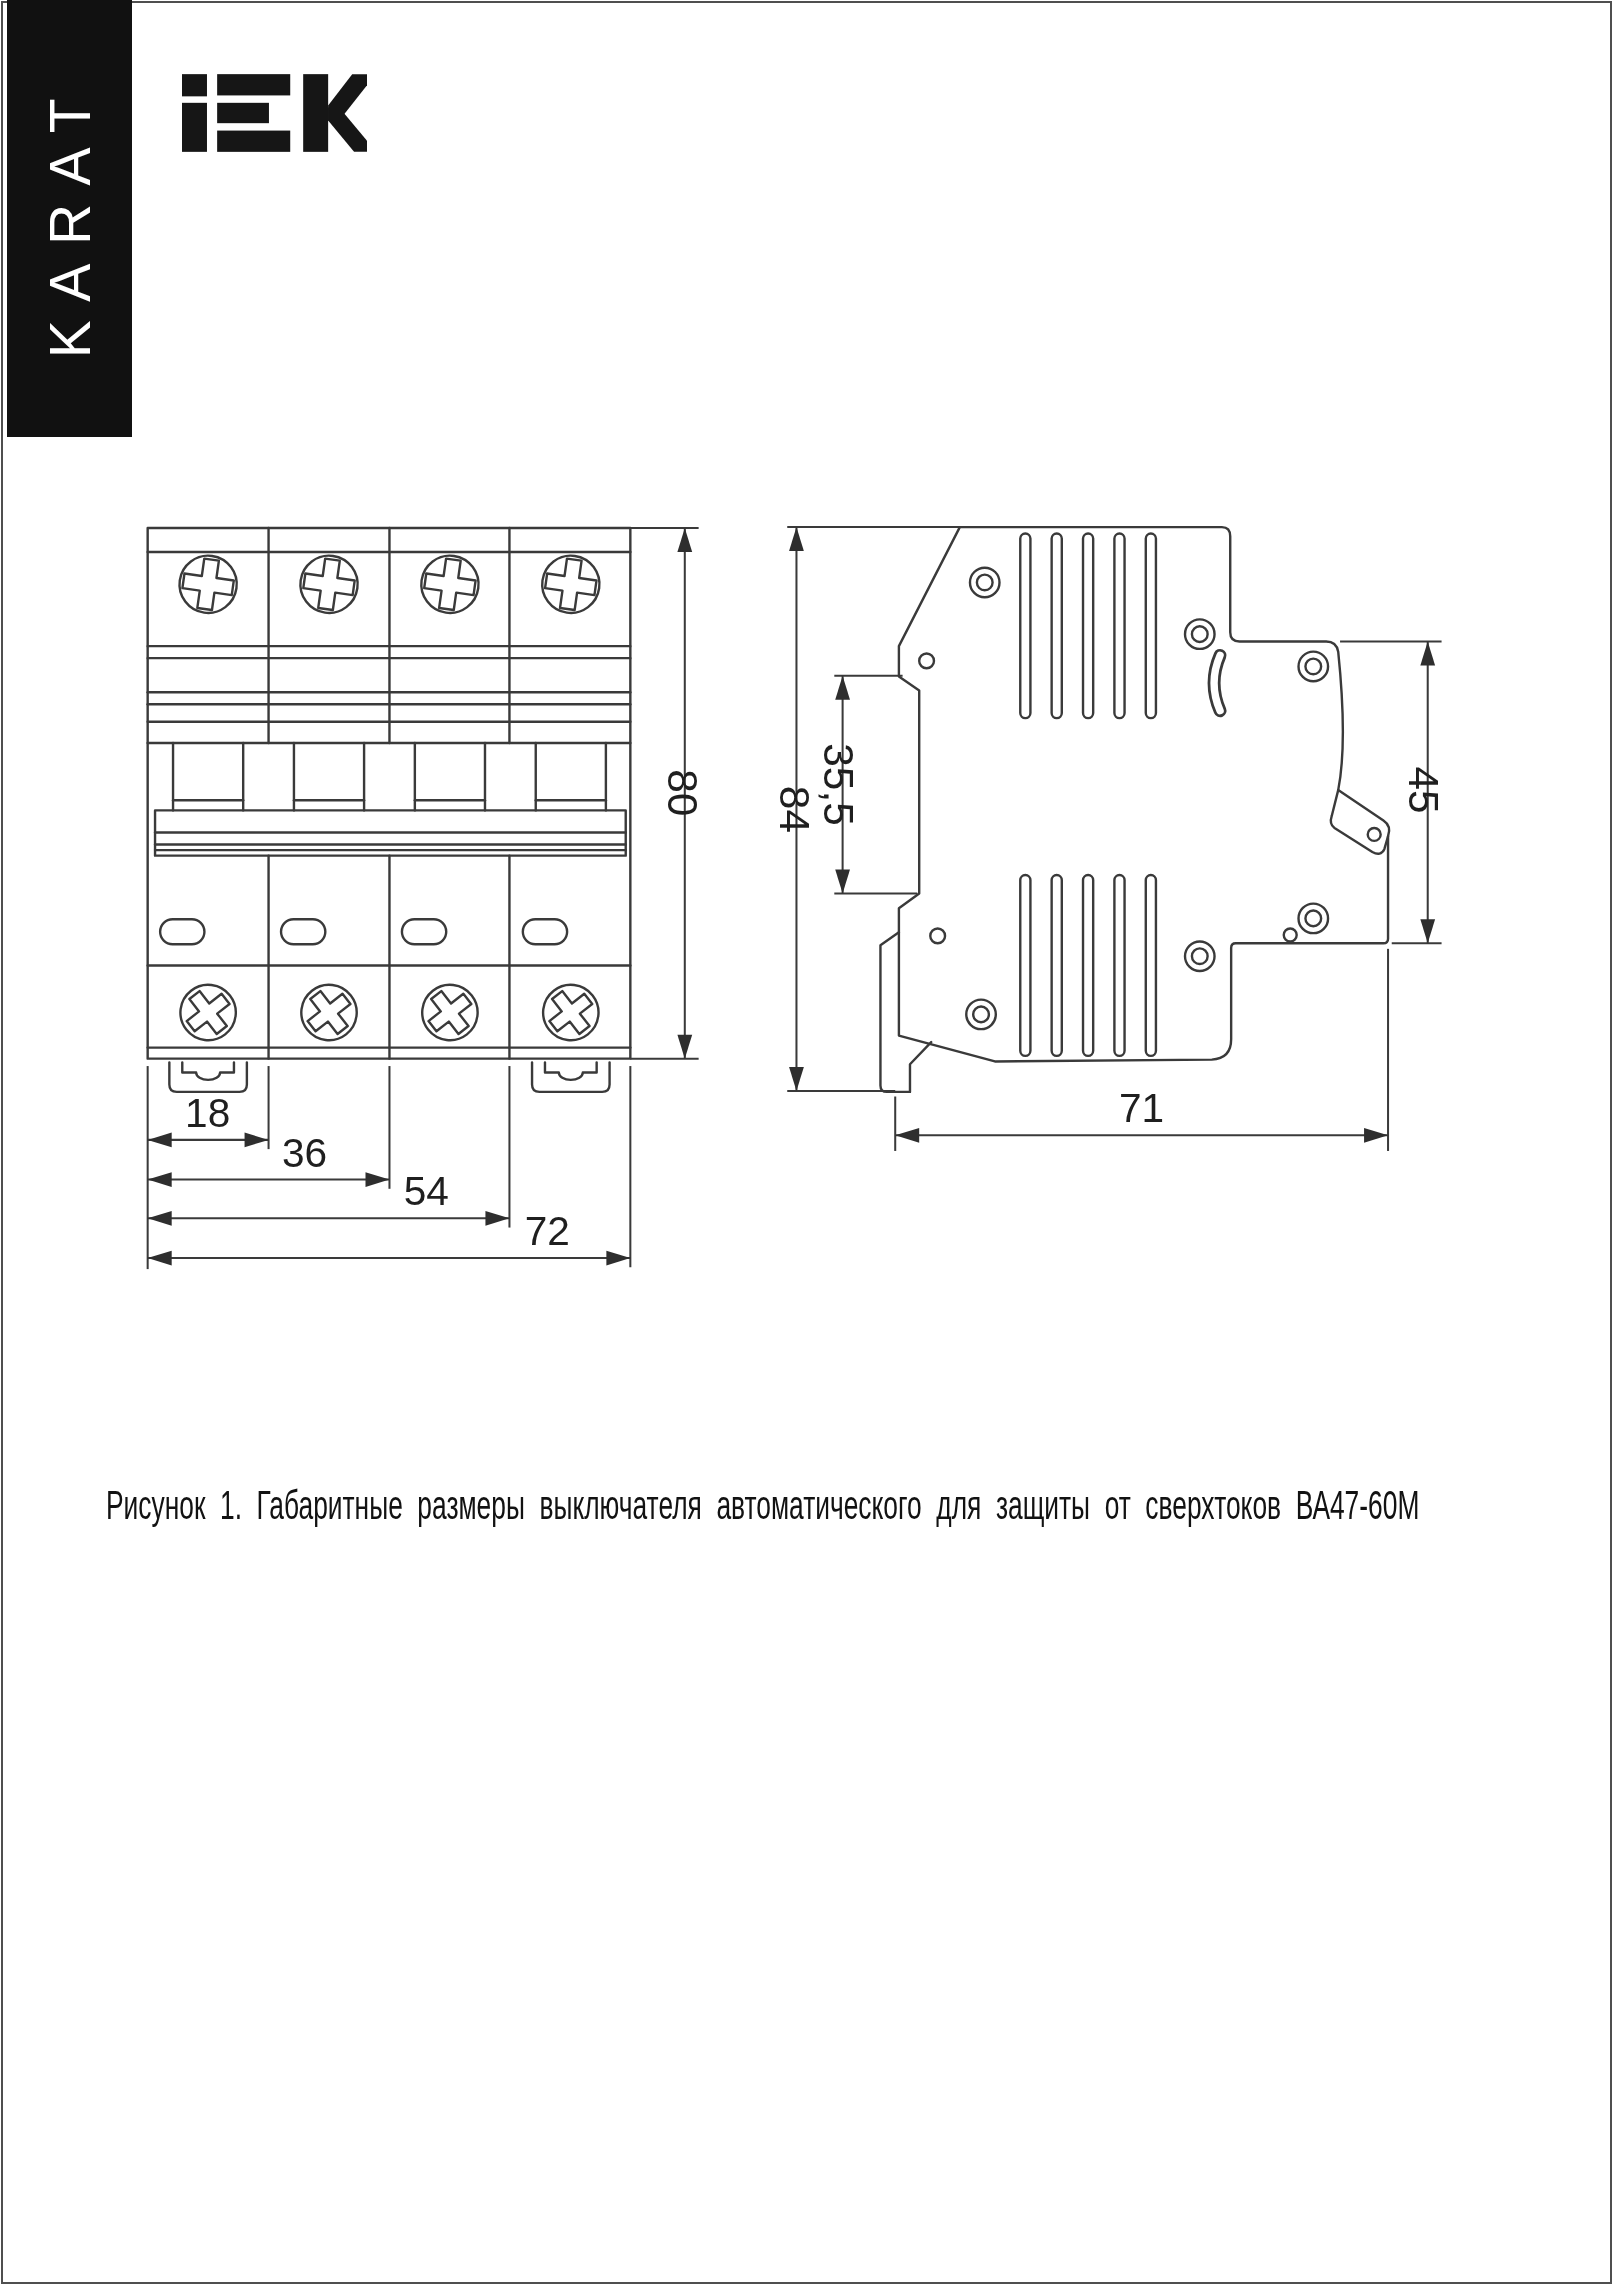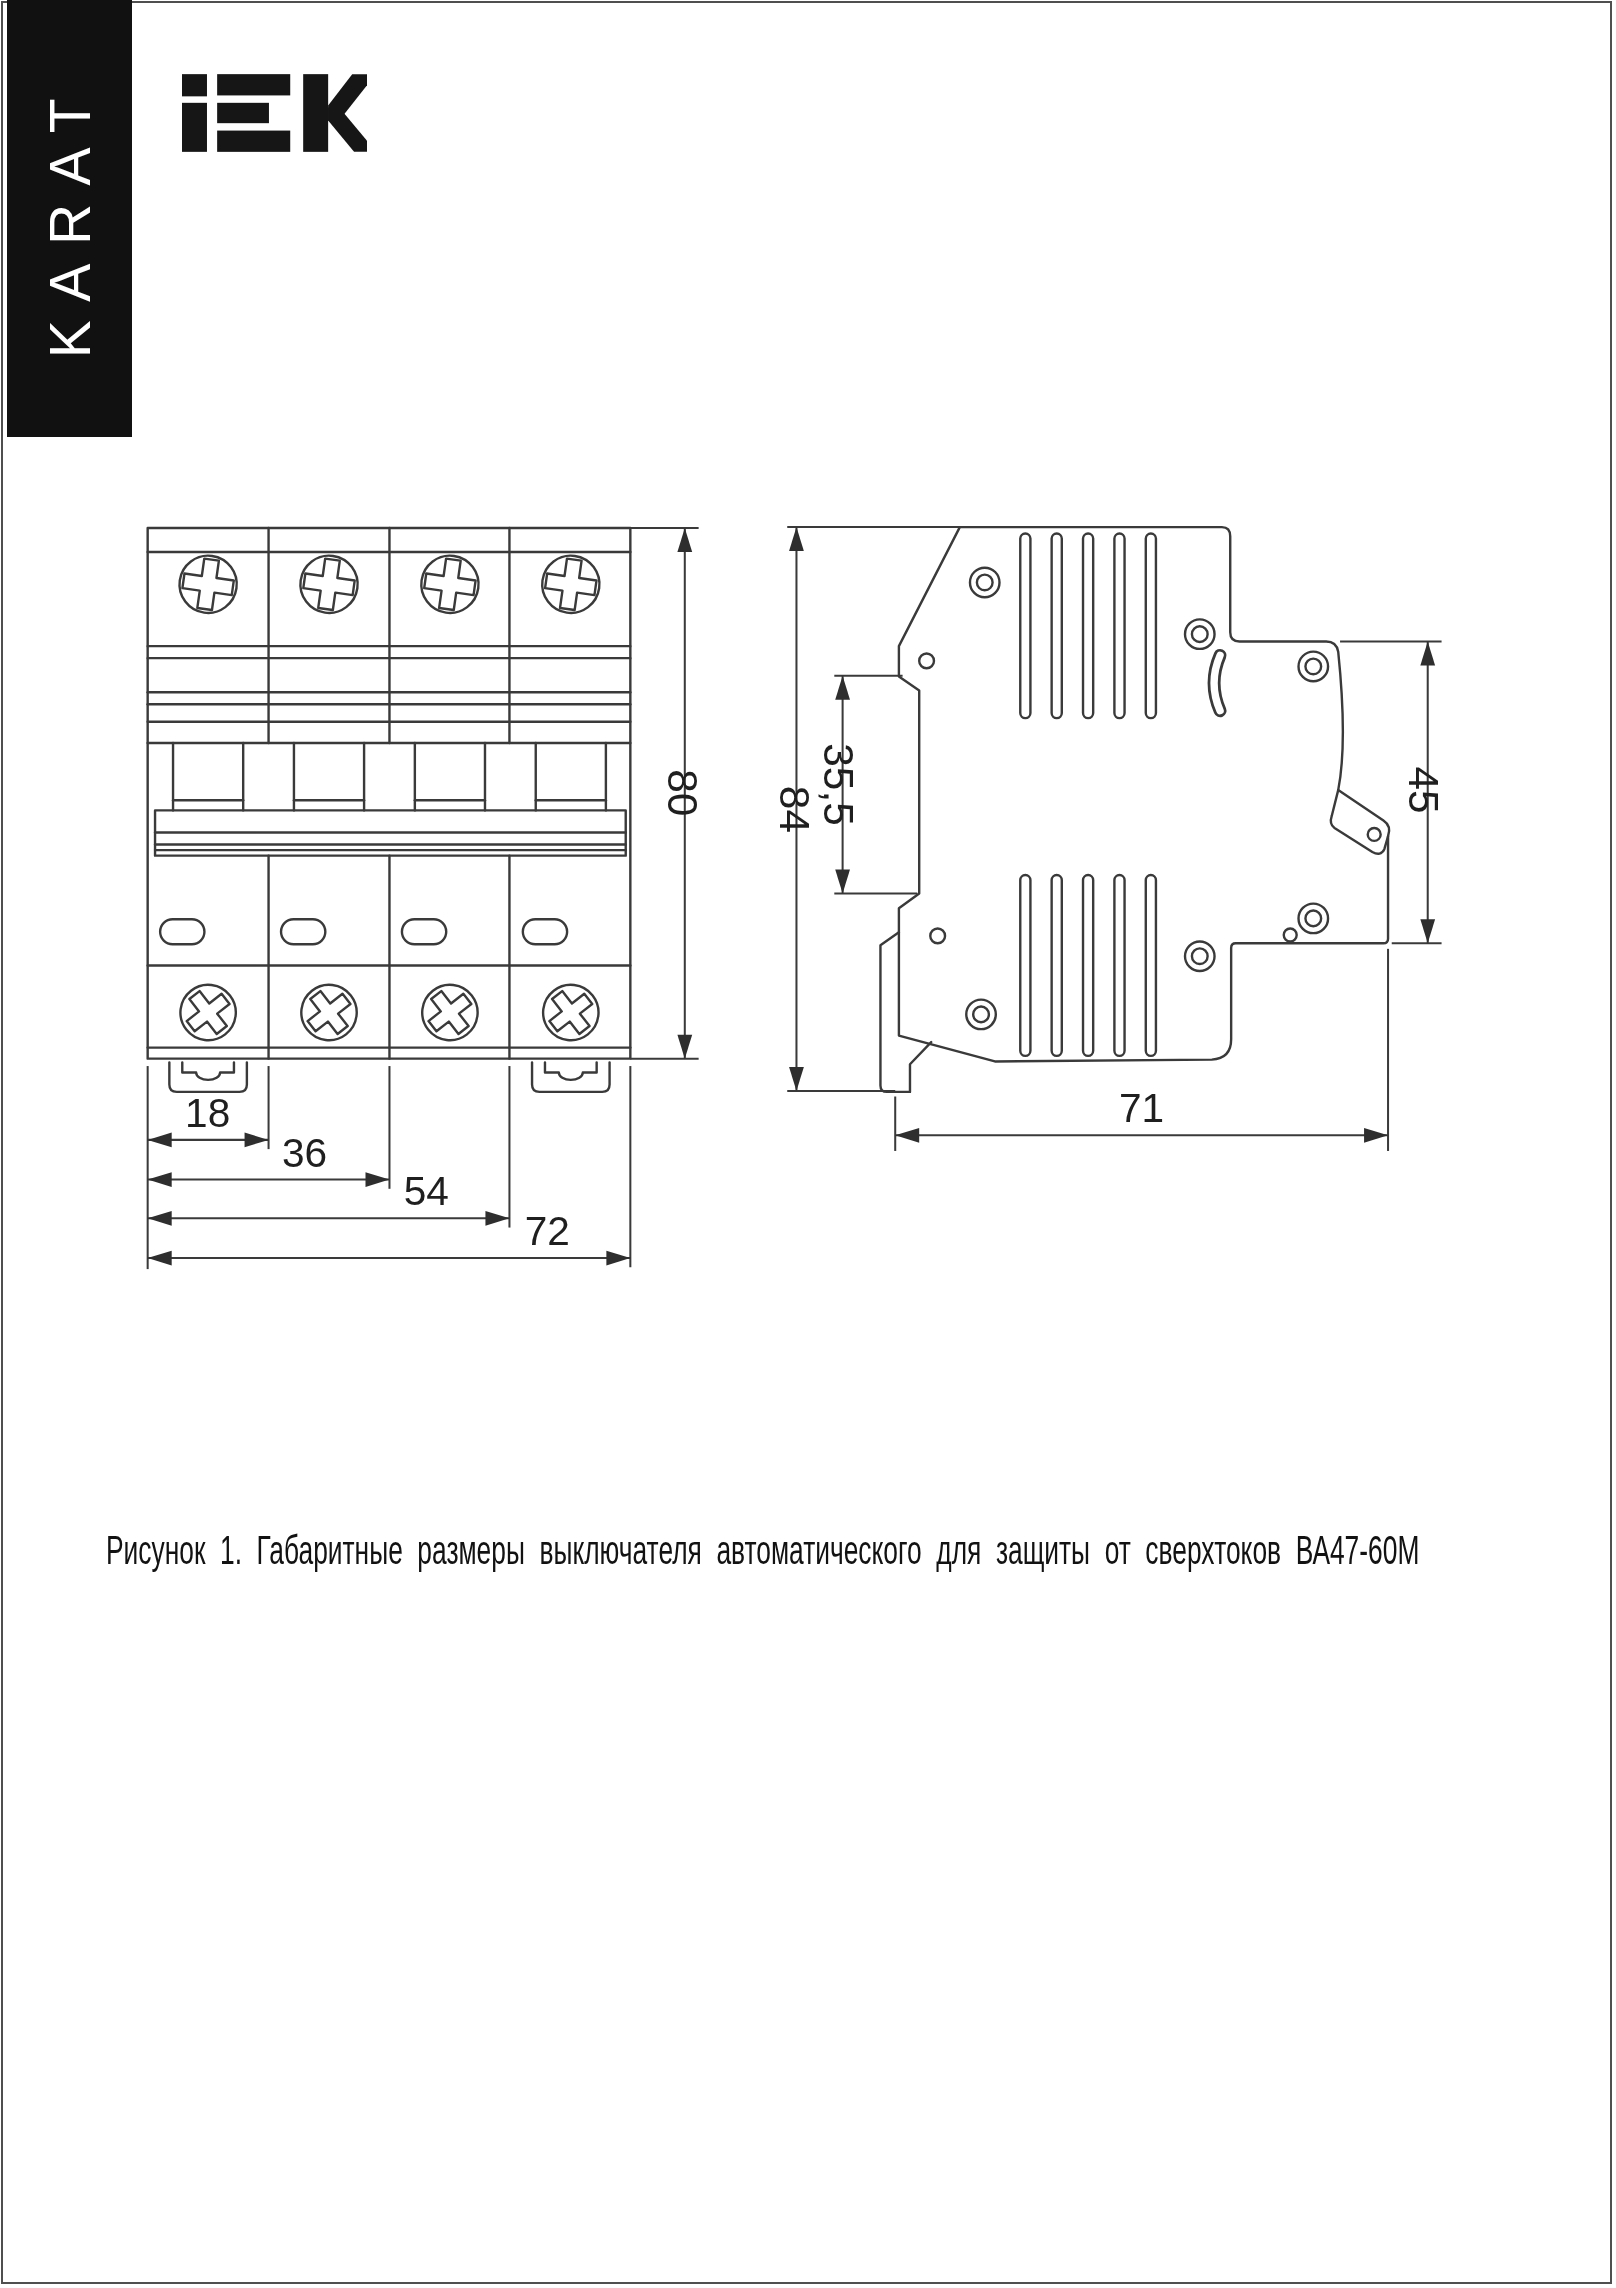--- a/index.html
+++ b/index.html
@@ -19,21 +19,21 @@
     transform:rotate(-90deg);white-space:nowrap;color:#ffffff;
     font-size:57px;letter-spacing:18.5px;font-weight:400;
   }
   .iek-logo{position:absolute;left:182px;top:74px;width:185px;height:78px;}
   .drawing-svg{position:absolute;left:0;top:0;width:1616px;height:2289px;}
   .drawing-svg .ln{stroke:#3a3a3a;stroke-width:2.6;fill:none;stroke-linecap:round;stroke-linejoin:round;}
   .drawing-svg .thin{stroke:#3a3a3a;stroke-width:2.2;fill:none;}
   .drawing-svg .arr{fill:#2e2e2e;stroke:none;}
   .drawing-svg text{fill:#1f1f1f;font-family:"Liberation Sans", sans-serif;}
   .caption{
-    position:absolute;left:106px;top:1528px;width:1304px;height:46px;
+    position:absolute;left:106px;top:1483px;width:1304px;height:46px;
     font-size:40px;color:#121212;white-space:nowrap;overflow:visible;
   }
   .caption span{display:inline-block;word-spacing:11px;}
 </style>
 </head>
 <body>
 
 <div class="page-frame"></div>
 
 <div class="karat-banner">

